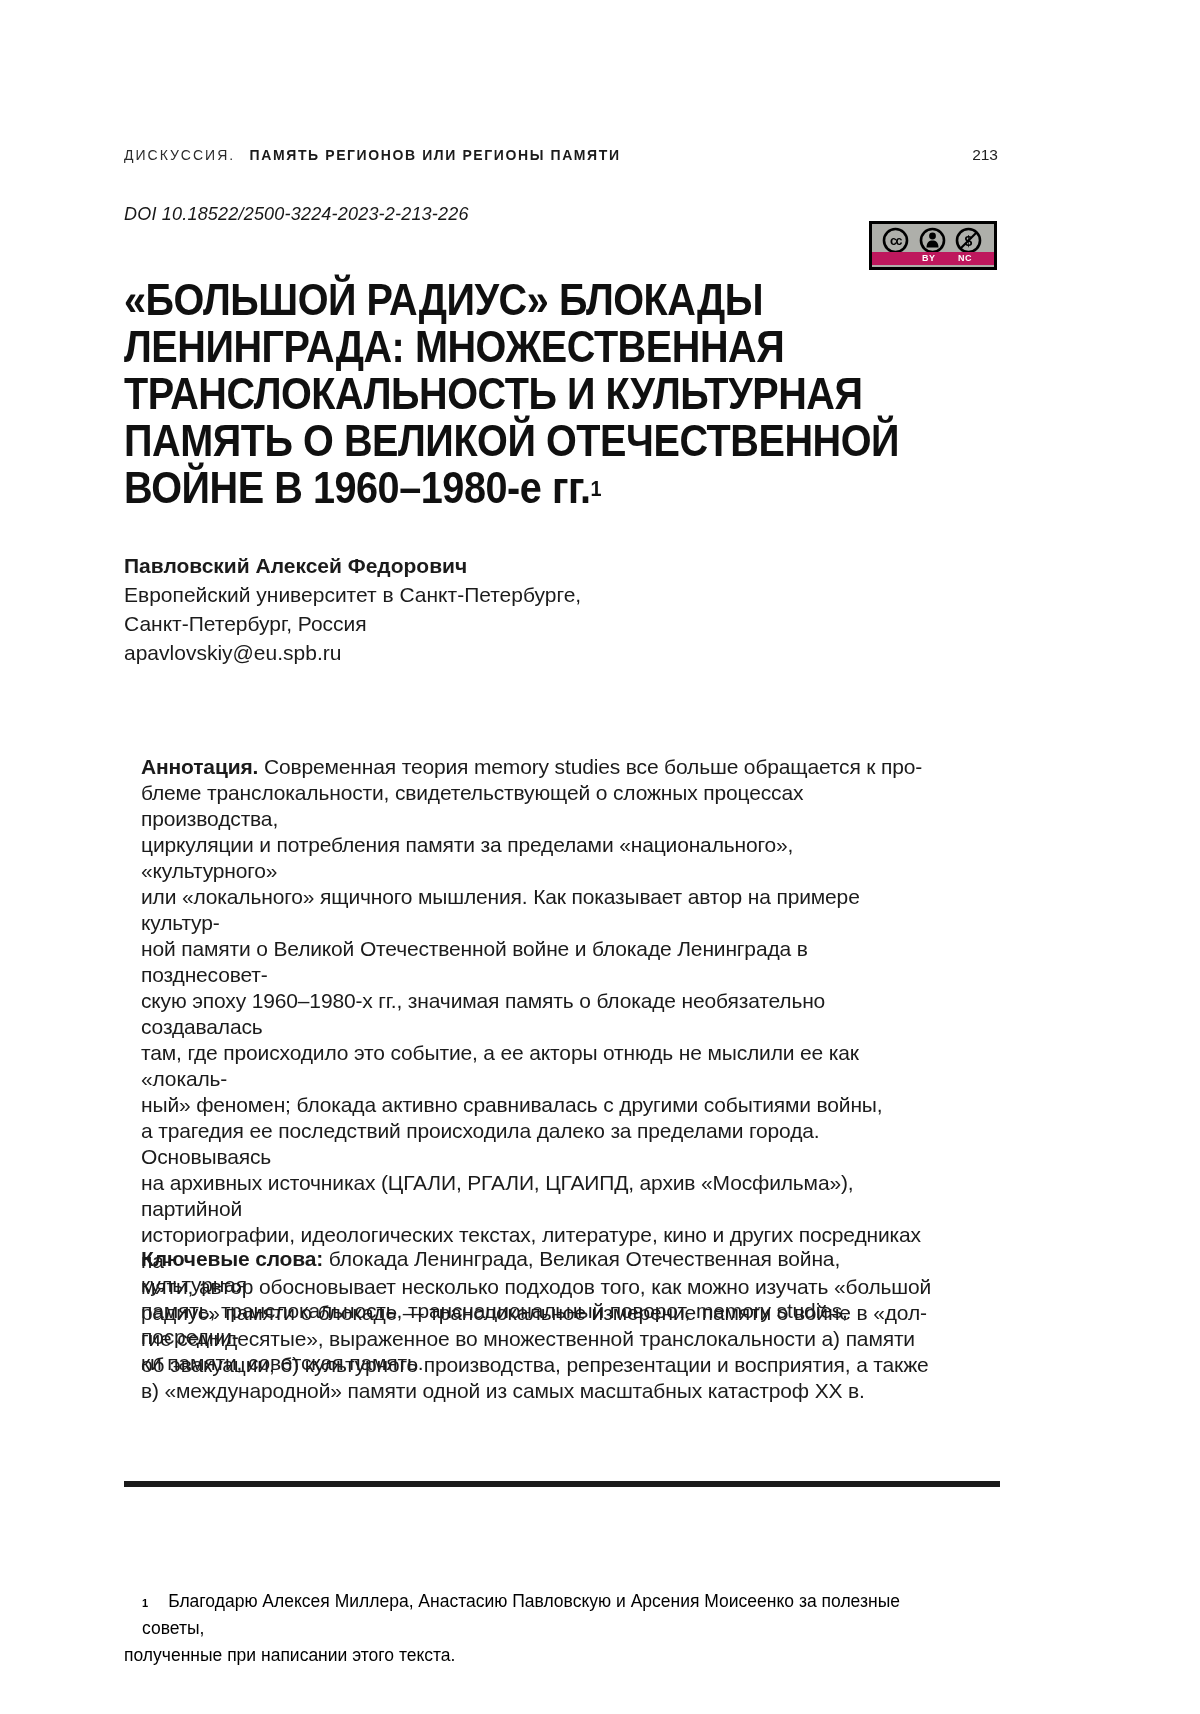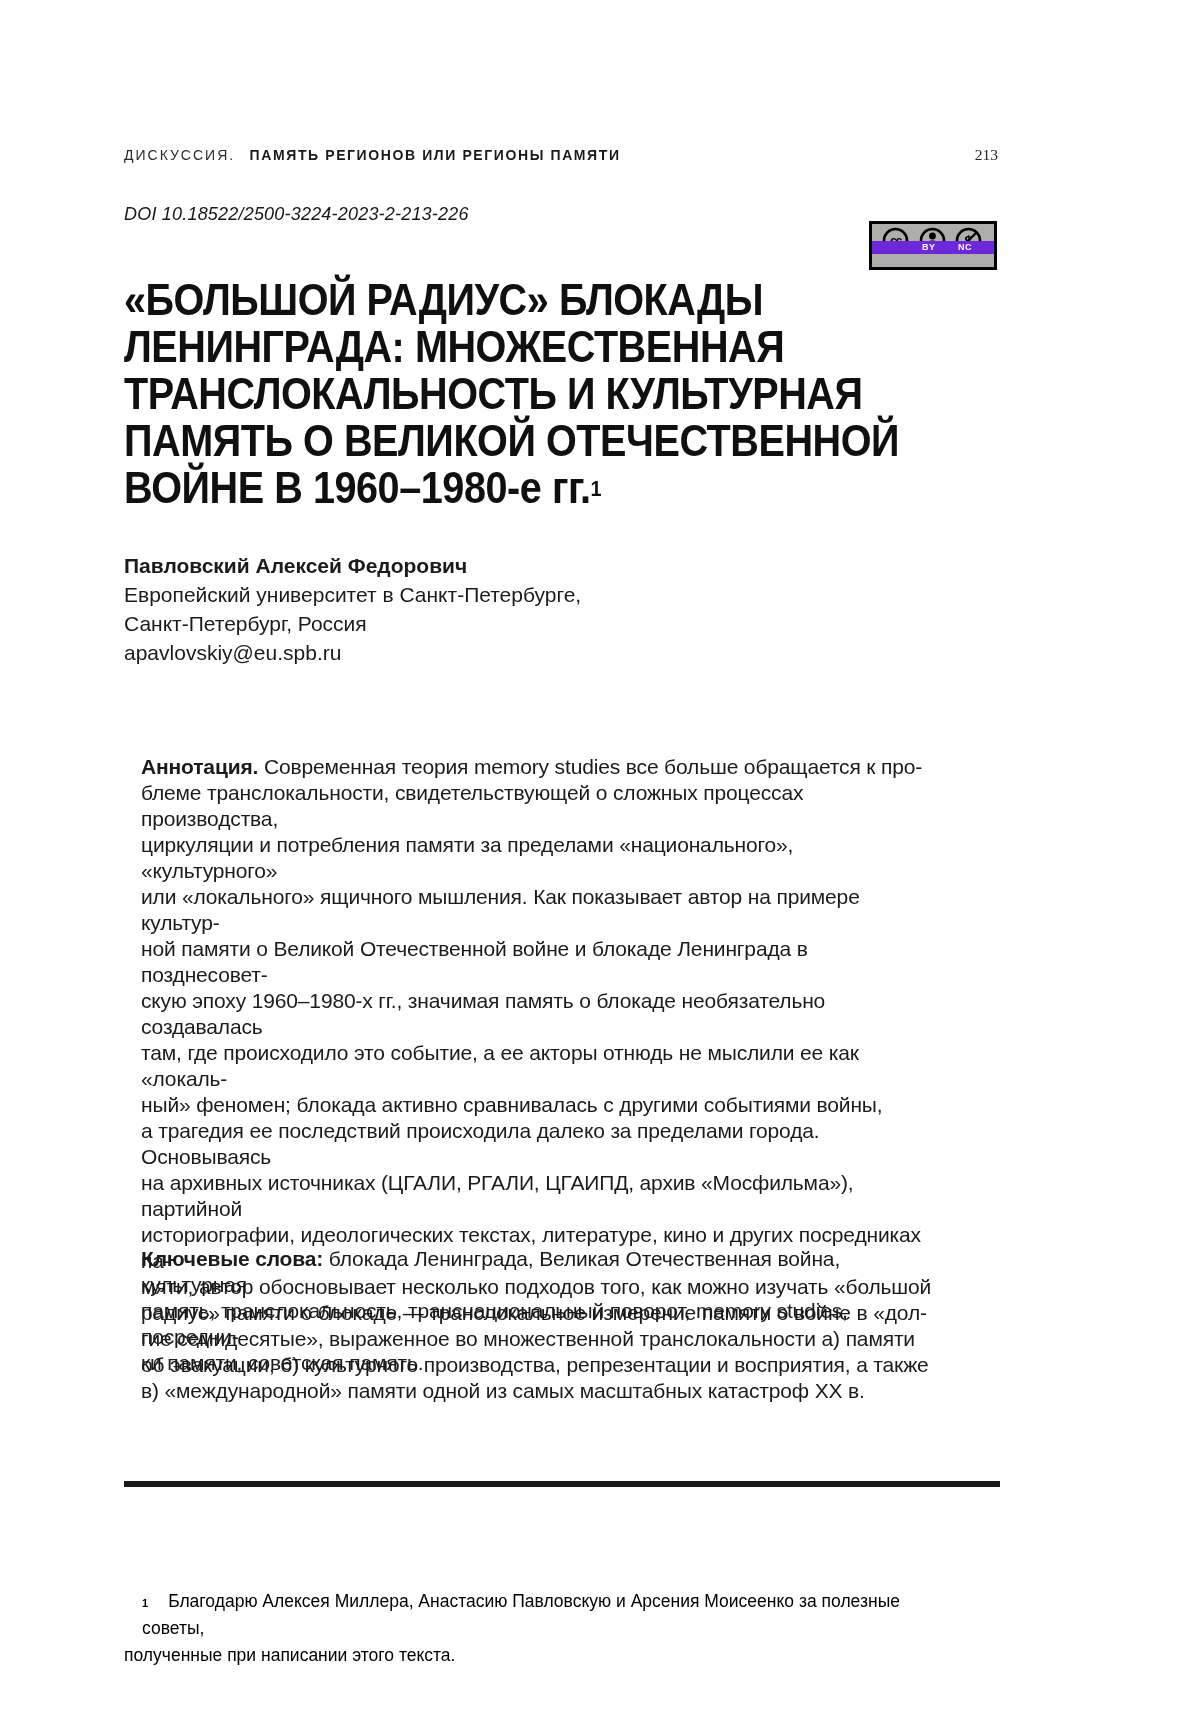--- a/index.html
+++ b/index.html
@@ -9,40 +9,40 @@
     font-family:"Liberation Sans", sans-serif;
     overflow:hidden;
   }
   
   .runhead {
     position:absolute; left:124px; top:146px; width:874px;
     display:flex; justify-content:space-between; align-items:baseline;
   }
   .runhead .section { font-size:14px; letter-spacing:2px; font-weight:normal; color:#2a2a2a;margin-top:16px; }
   .runhead .rtitle  { font-size:14px; letter-spacing:1.6px; font-weight:bold; margin-left:10px; color:#1b1b1b; }
-  .runhead .pageno  { font-size:15.5px; color:#222;font-family:Liberation Serif, serif; }
+  .runhead .pageno  { font-size:15.5px; color:#222; }
 
   
   .meta {
     position:absolute; left:124px; top:201px;
     font-style:italic; font-size:18px; line-height:27px; color:#181818;
     letter-spacing:0.2px;
   }
 
   
   .badge {
     position:absolute; left:869px; top:221px; width:128px; height:49px;
     background:#aeafaa; border:3px solid #000; box-sizing:border-box;text-align:right;
   }
   .badge svg { position:absolute; top:3px; }
   .badge .icon-cc { left:10px; }
   .badge .icon-by { left:47px; }
   .badge .icon-nc { left:83px; }
   .badge-strip {
-    position:absolute; left:0; right:0; bottom:13px; height:13px; background:#6d28d9;
+    position:absolute; left:0; right:0; bottom:2px; height:13px; background:#be185d;
   }
   .badge-strip span {
     position:absolute; top:1px; color:#fff; font-size:9px; font-weight:bold; letter-spacing:0.5px;
   }
   .badge-strip .by { left:50px; }
   .badge-strip .nc { left:86px; }
 
   
   .title-block { position:absolute; left:124px; top:276px; }
   .title-line {

